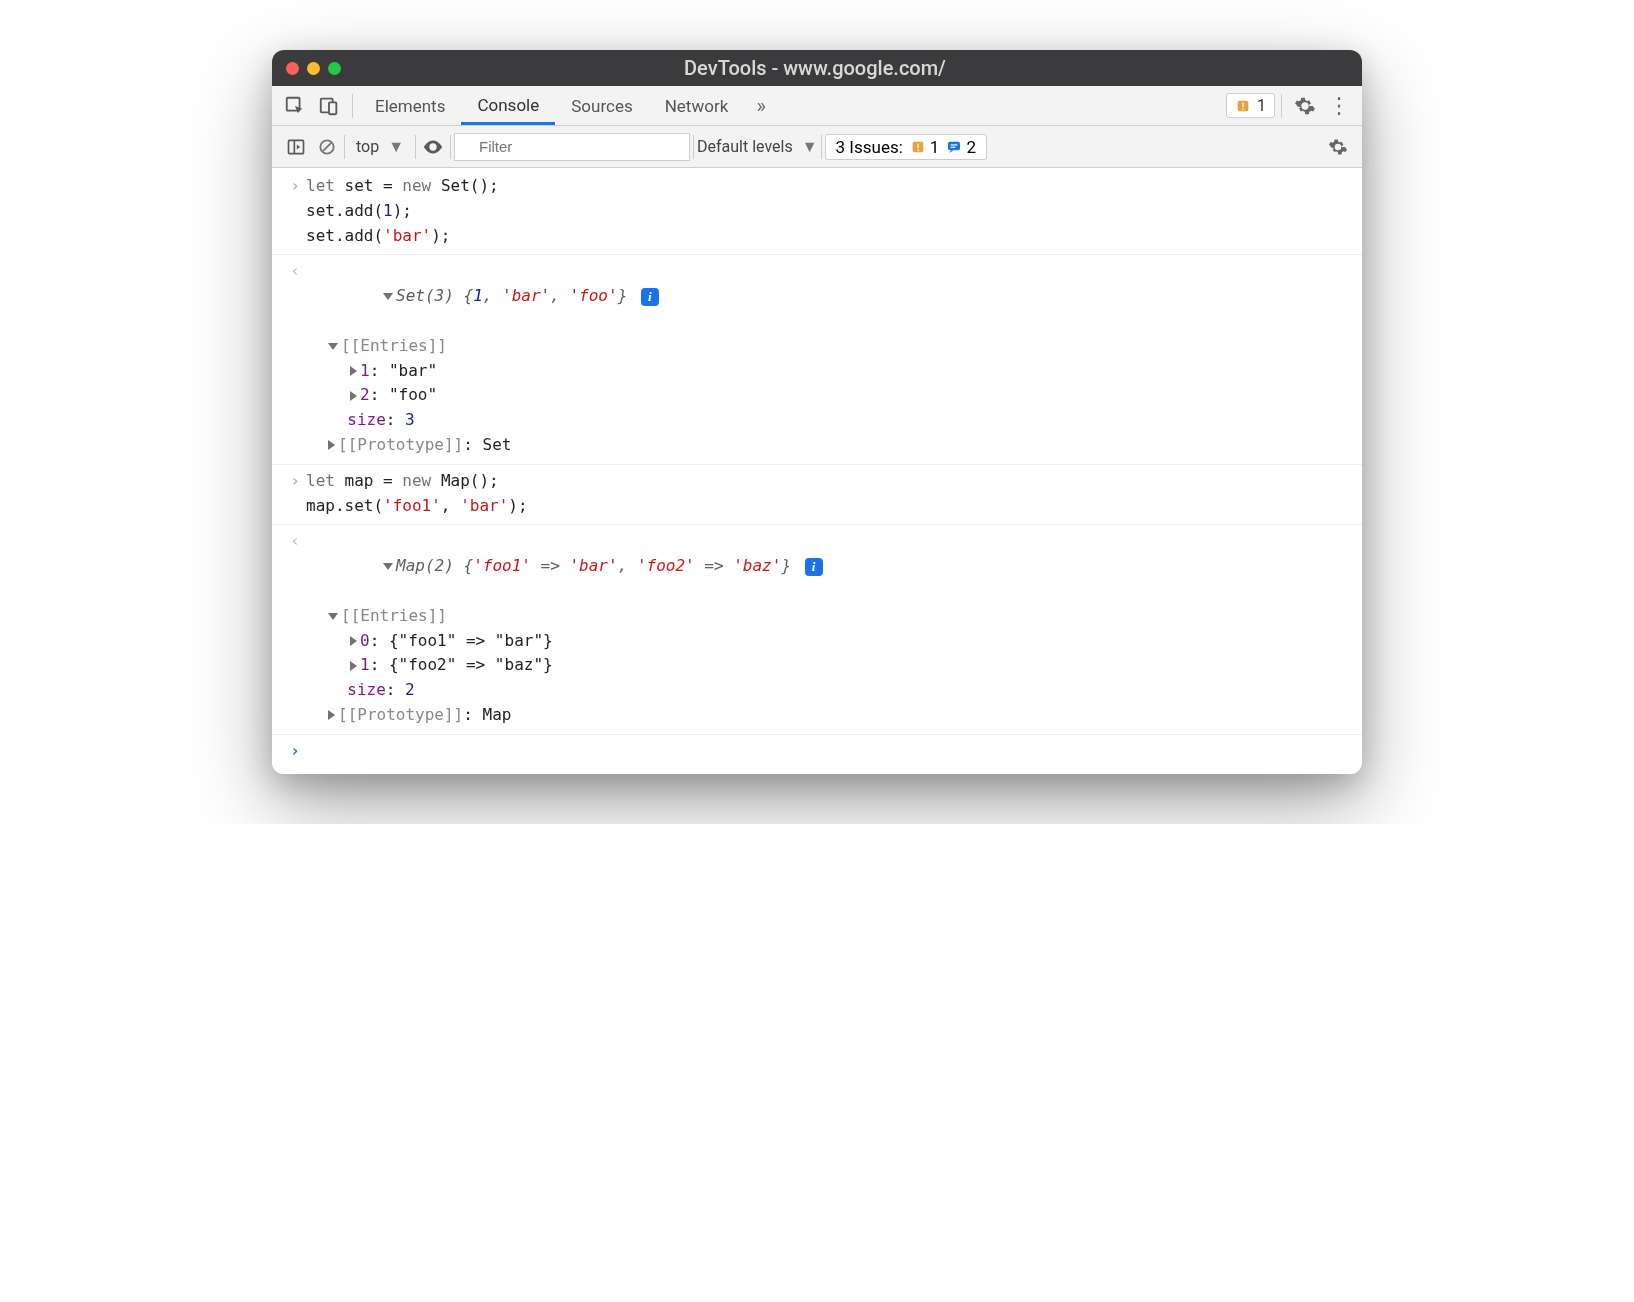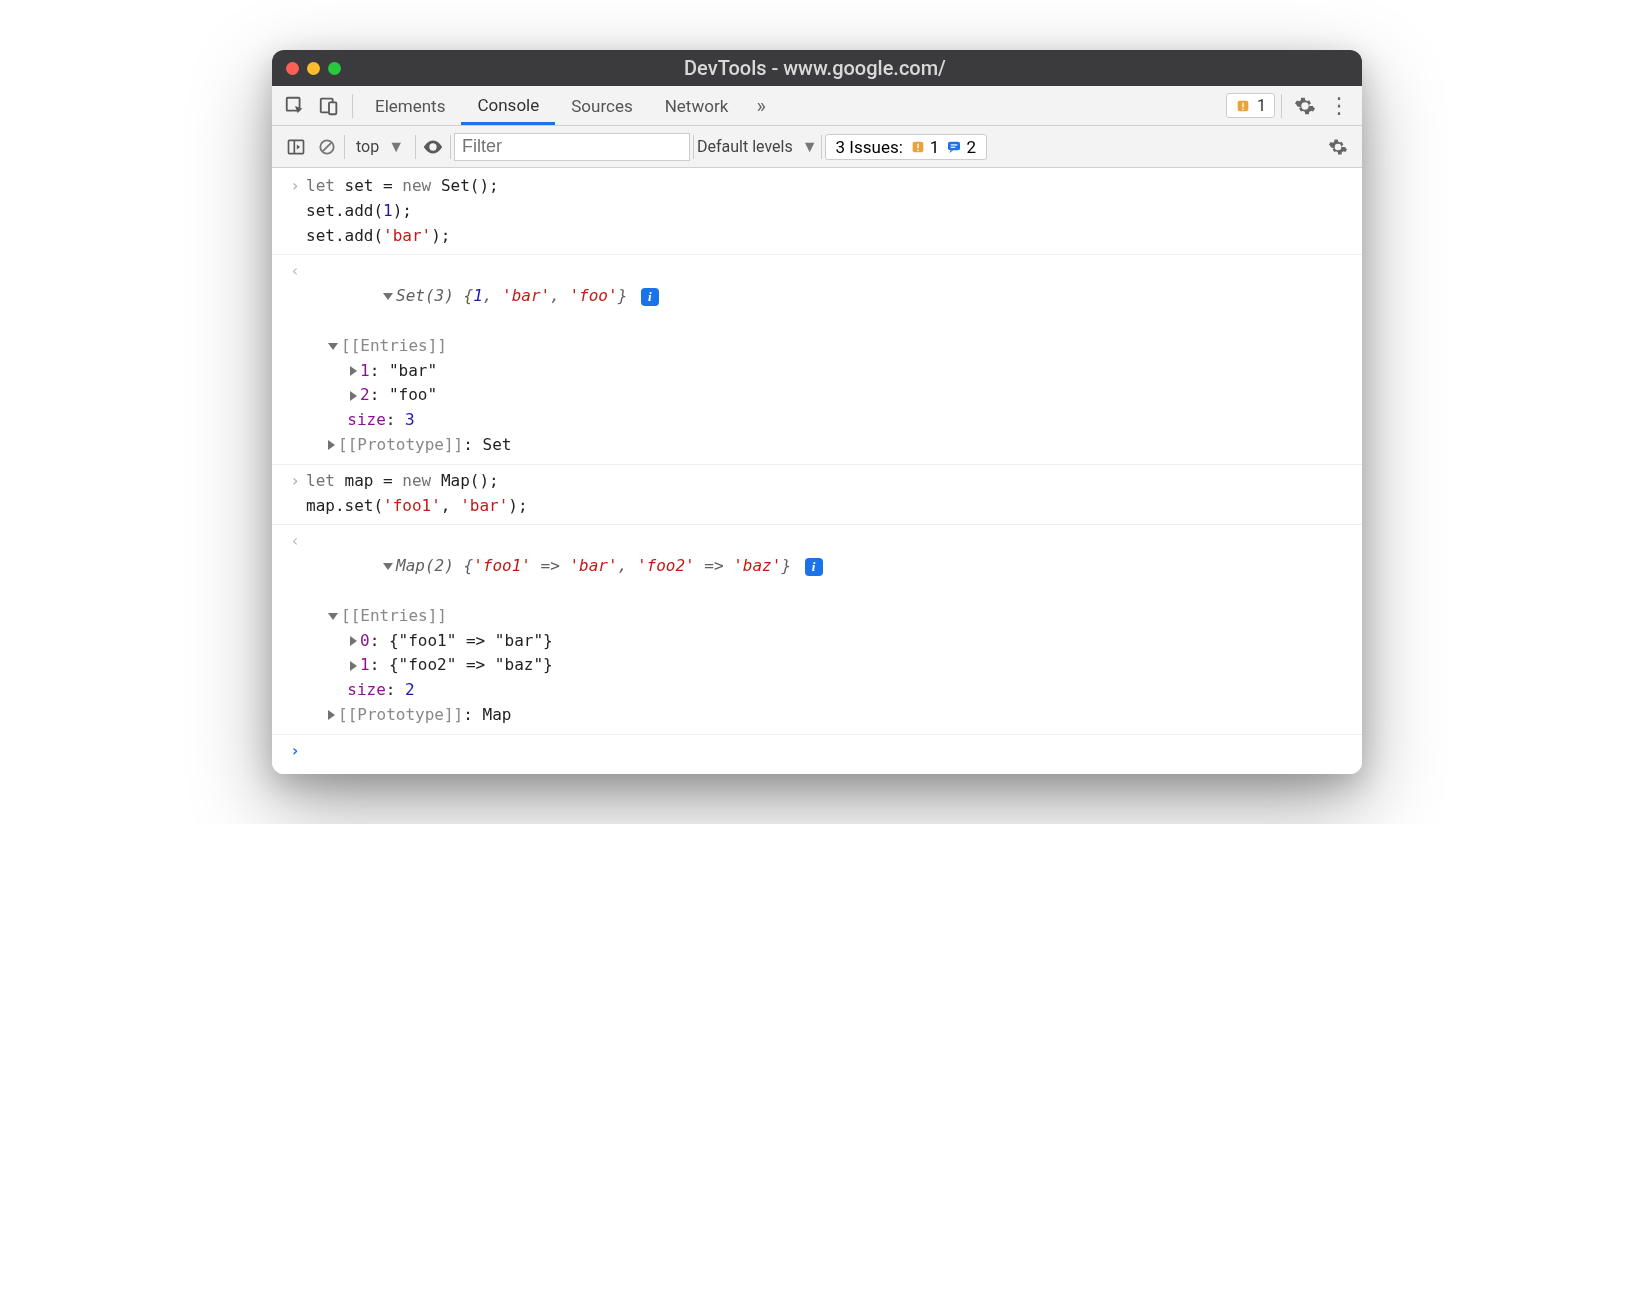--- a/index.html
+++ b/index.html
@@ -72,21 +72,21 @@
     height:42px; padding:0 10px;
   }
   .toolbar .btn { width:28px; height:28px; display:flex;align-items:center;justify-content:center; color:#5a5a5a; cursor:pointer;}
   .ctx {
     display:flex;align-items:center;gap:5px;
     padding:2px 8px; color:#444; font-size:16px; cursor:pointer;
   }
   .eye { color:#5a5a5a; }
   .filter {
     height:28px; width:236px; border:1px solid #ccc; background:#fff;
-    padding:0 7px; font-size:18px; color:#333;
+    padding:0 24px; font-size:15px; color:#333;
   }
   .levels { display:flex;align-items:center;gap:5px; color:#444; font-size:16px; cursor:pointer;}
   .issues {
     display:flex;align-items:center;gap:7px;
     background:#fff; border:1px solid #ccc; border-radius:3px;
     padding:2px 10px; font-size:17px; cursor:pointer;
   }
   .issues .ic { display:inline-flex; align-items:center; gap:4px;}
   .issues .warn { color:#e8a33d; }
   .issues .info { color:#1a73e8; }

